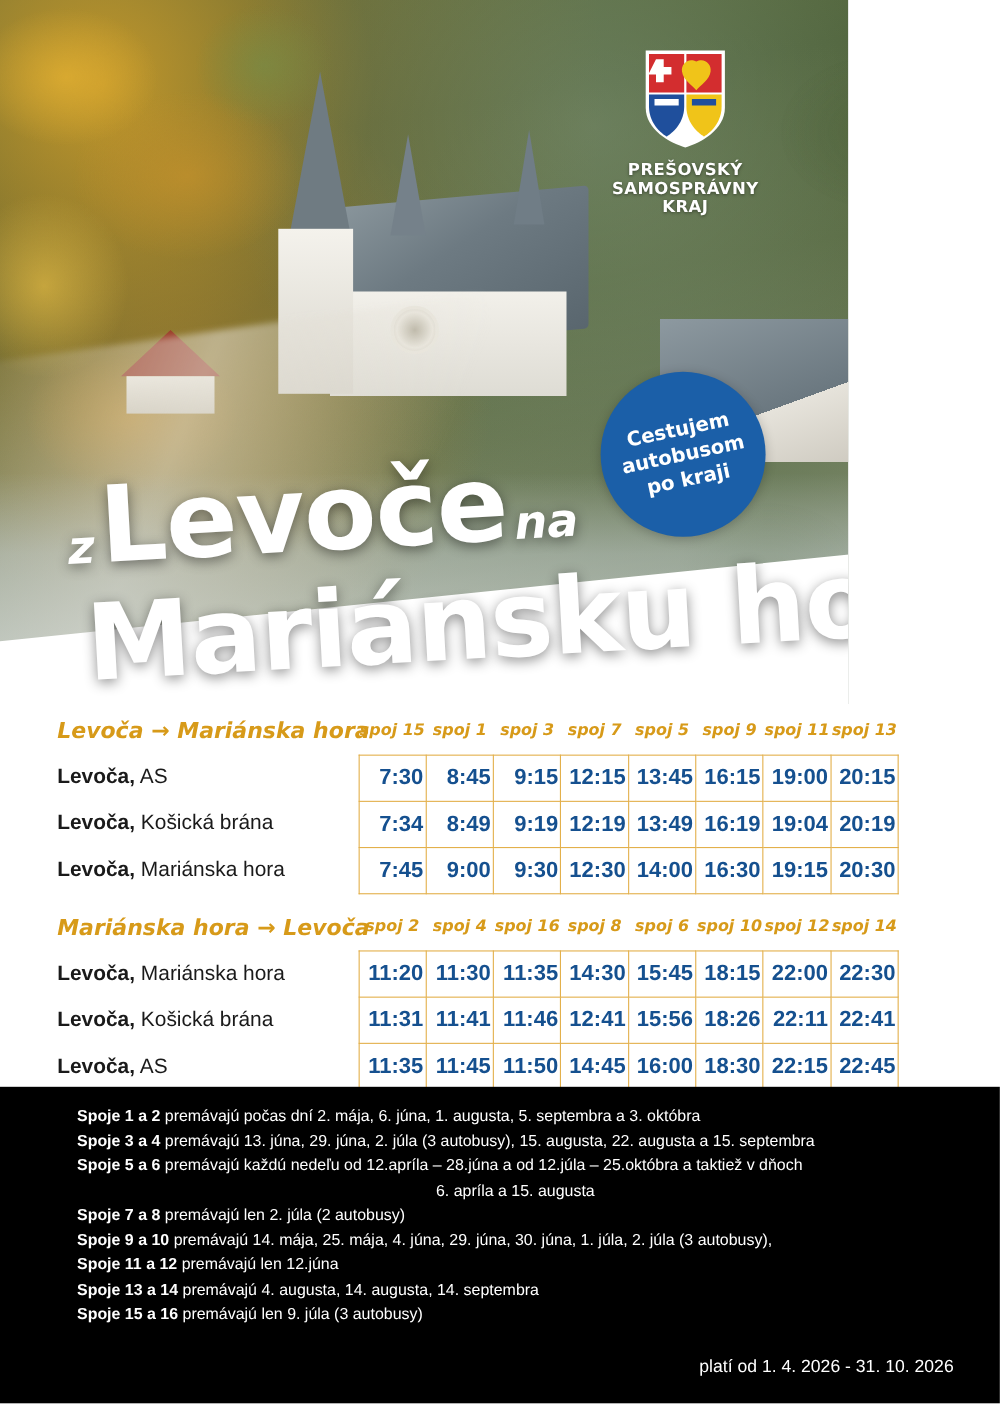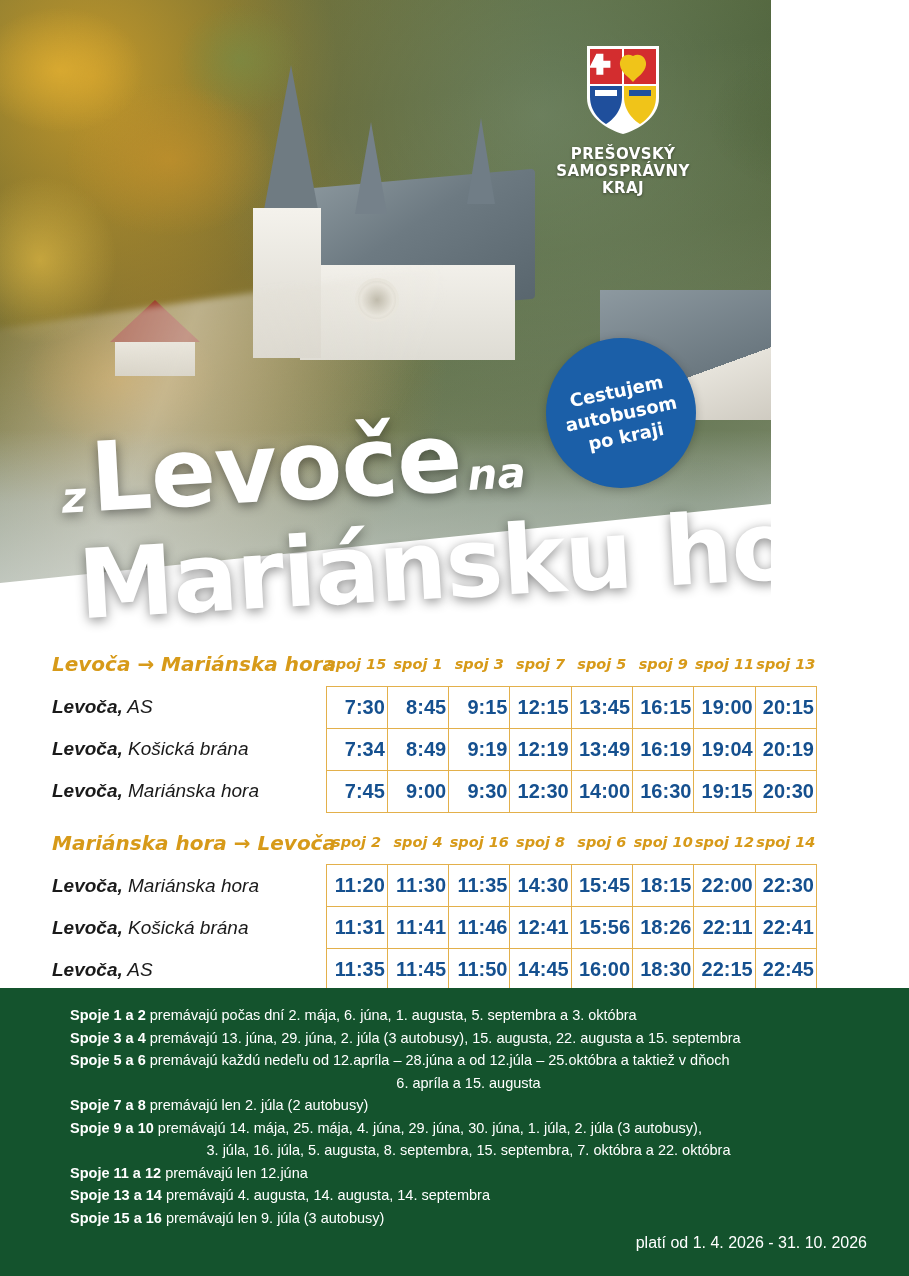--- a/index.html
+++ b/index.html
@@ -270,21 +270,20 @@
     color: #d79a19;
     padding: 4px 0 10px 0;
     text-align: center;
     white-space: nowrap;
   }
   td.stop {
     font-size: 19px;
     color: #1a1a1a;
     padding: 9px 4px;
     white-space: nowrap;
-    font-style: italic;
   }
   td.stop b { font-weight: bold; }
   td.stop span { font-weight: normal; }
   td.time {
     text-align: right;
     font-size: 20px;
     font-weight: bold;
     color: #15508f;
     padding: 9px 2px;
     border-left: 1px solid #e3b04b;
@@ -292,21 +291,21 @@
     border-bottom: 1px solid #e3b04b;
   }
   tr.first-row td.time { border-top: 1px solid #e3b04b; }
 
   
   .notes {
     position: absolute;
     left: 0; bottom: 0;
     width: 909px;
     height: 288px;
-    background: #14532d;
+    background: #000000;
     color: #ffffff;
     padding: 16px 42px 10px 70px;
   }
   .note {
     font-size: 14.5px;
     line-height: 22.5px;
     margin: 0 0 0 0;
     padding: 0;
   }
   .note b { font-weight: bold; }
@@ -530,21 +529,20 @@
     <span>premávajú každú nedeľu od 12.apríla – 28.júna a od 12.júla – 25.októbra a taktiež v dňoch</span>
     <span class="cont">6. apríla a 15. augusta</span>
   </p>
   <p class="note">
     <b>Spoje 7 a 8</b>
     <span>premávajú len 2. júla (2 autobusy)</span>
   </p>
   <p class="note">
     <b>Spoje 9 a 10</b>
     <span>premávajú 14. mája, 25. mája, 4. júna, 29. júna, 30. júna, 1. júla, 2. júla (3 autobusy),</span>
-    <span class="cont">3. júla, 16. júla, 5. augusta, 8. septembra, 15. septembra, 7. októbra a 22. októbra</span>
   </p>
   <p class="note">
     <b>Spoje 11 a 12</b>
     <span>premávajú len 12.júna</span>
   </p>
   <p class="note">
     <b>Spoje 13 a 14</b>
     <span>premávajú 4. augusta, 14. augusta, 14. septembra</span>
   </p>
   <p class="note">

